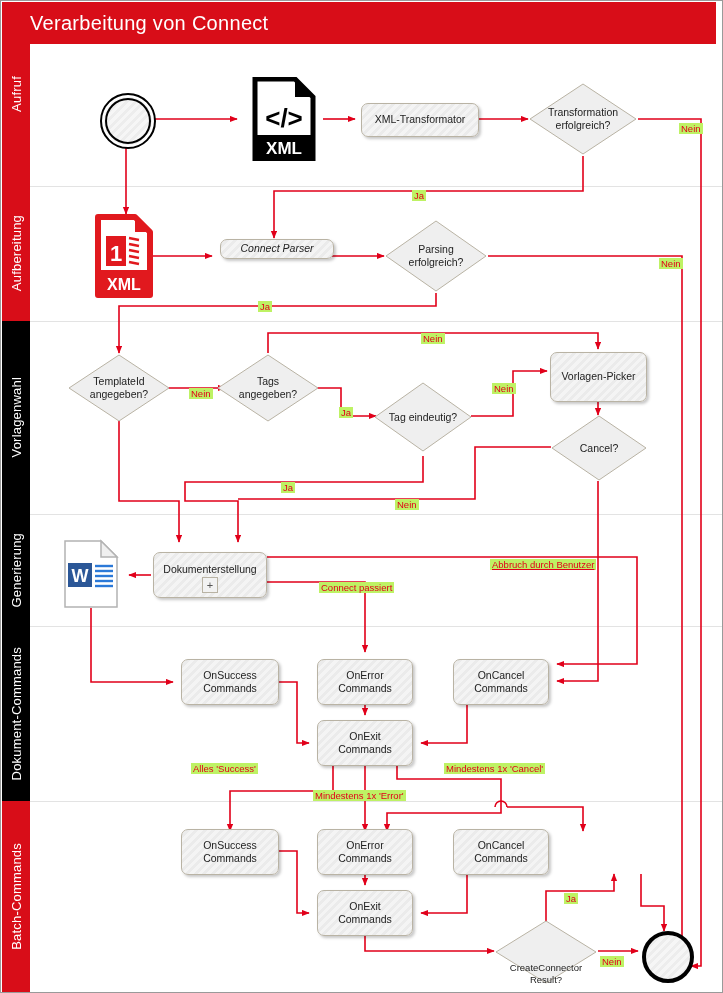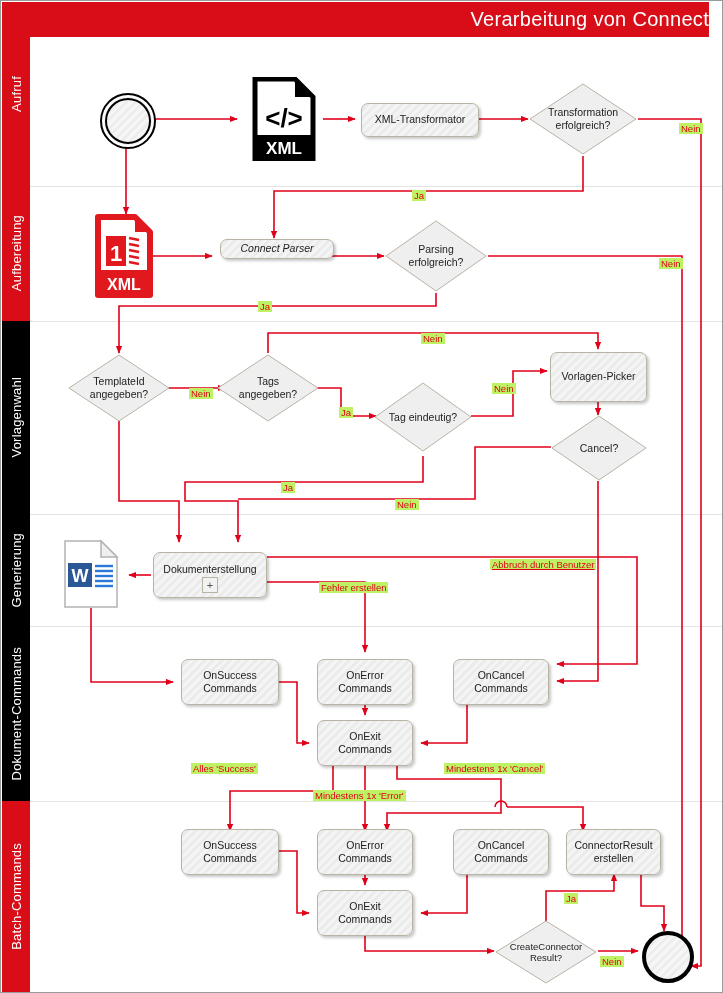--- a/index.html
+++ b/index.html
@@ -10,22 +10,22 @@
 
   
   .lane-label{position:absolute;left:1px;width:28px;display:flex;align-items:center;
               justify-content:center;color:#ffffff;font-size:13px;letter-spacing:.2px;}
   .lane-label span{writing-mode:vertical-rl;transform:rotate(180deg);white-space:nowrap;}
   .lane-red{background:#d80d18;}
   .lane-black{background:#000000;}
   .lane-sep{position:absolute;left:29px;right:0;height:1px;background:#e3e3e3;}
 
   
-  #title-bar{position:absolute;left:29px;top:1px;right:13px;height:35px;background:#d80d18;
-             color:#fff;display:flex;align-items:center;justify-content:flex-end;
+  #title-bar{position:absolute;left:29px;top:1px;right:6px;height:42px;background:#d80d18;
+             color:#fff;display:flex;align-items:center;justify-content:flex-start;
              font-size:20px;letter-spacing:.3px;}
 
   
   .node{position:absolute;box-sizing:border-box;display:flex;align-items:center;
         justify-content:center;text-align:center;color:#222;font-size:10.5px;line-height:1.25;}
 
   .proc{background:repeating-linear-gradient(135deg,#f4f4f4 0 3px,#ebebeb 3px 6px);
         border:1px solid #b9b3a4;border-radius:7px;
         box-shadow:2px 2px 3px rgba(0,0,0,.22);}
 
@@ -318,51 +318,46 @@
     <div>
       <span>OnCancel</span><br><span>Commands</span>
     </div>
   </div>
   <div class="node proc" style="left:316px;top:889px;width:96px;height:46px;">
     <div>
       <span>OnExit</span><br><span>Commands</span>
     </div>
   </div>
 
-  <div class="node proc" style="left:565px;top:828px;width:95px;height:46px;">
-    <div>
-      <span>ConnectorResult</span><br><span>erstellen</span>
-    </div>
-  </div>
 
   <div class="diamond-wrap" style="left:493px;top:918px;width:104px;height:66px;">
     <svg class="dshape" viewBox="0 0 104 66" preserveAspectRatio="none">
       <polygon points="52,2 102,33 52,64 2,33" fill="#efefef" stroke="#b9b3a4" stroke-width="1"></polygon>
     </svg>
-    <div class="dtext" style="font-size:9.5px;">
+    <div class="dtext" style="font-size:9.5px;align-items:flex-end;">
       <div><span>CreateConnector</span><br><span>Result?</span></div>
     </div>
   </div>
 
   <div style="position:absolute;left:641px;top:930px;width:44px;height:44px;border:4px solid #000;
        border-radius:50%;background:repeating-linear-gradient(135deg,#f6f6f6 0 3px,#ededed 3px 6px);"></div>
 
   <div id="edge-label-host">
       <div class="edge-label" style="left: 678px; top: 122px;">Nein</div>
       <div class="edge-label" style="left: 411px; top: 189px;">Ja</div>
       <div class="edge-label" style="left: 658px; top: 257px;">Nein</div>
       <div class="edge-label" style="left: 257px; top: 300px;">Ja</div>
       <div class="edge-label" style="left: 188px; top: 387px;">Nein</div>
       <div class="edge-label" style="left: 420px; top: 332px;">Nein</div>
       <div class="edge-label" style="left: 338px; top: 406px;">Ja</div>
       <div class="edge-label" style="left: 491px; top: 382px;">Nein</div>
       <div class="edge-label" style="left: 280px; top: 481px;">Ja</div>
       <div class="edge-label" style="left: 394px; top: 498px;">Nein</div>
       <div class="edge-label" style="left: 489px; top: 558px; text-decoration: underline;">Abbruch durch Benutzer</div>
-      <div class="edge-label" style="left: 318px; top: 581px;">Fehler erstellen</div>
+      <div class="edge-label" style="left: 318px; top: 581px;">Connect passiert</div>
       <div class="edge-label" style="left: 190px; top: 762px;">Alles 'Success'</div>
       <div class="edge-label" style="left: 443px; top: 762px;">Mindestens 1x 'Cancel'</div>
       <div class="edge-label" style="left: 312px; top: 789px;">Mindestens 1x 'Error'</div>
       <div class="edge-label" style="left: 563px; top: 892px;">Ja</div>
       <div class="edge-label" style="left: 599px; top: 955px;">Nein</div>
     </div>
 
 </div>
 
 </body></html>

